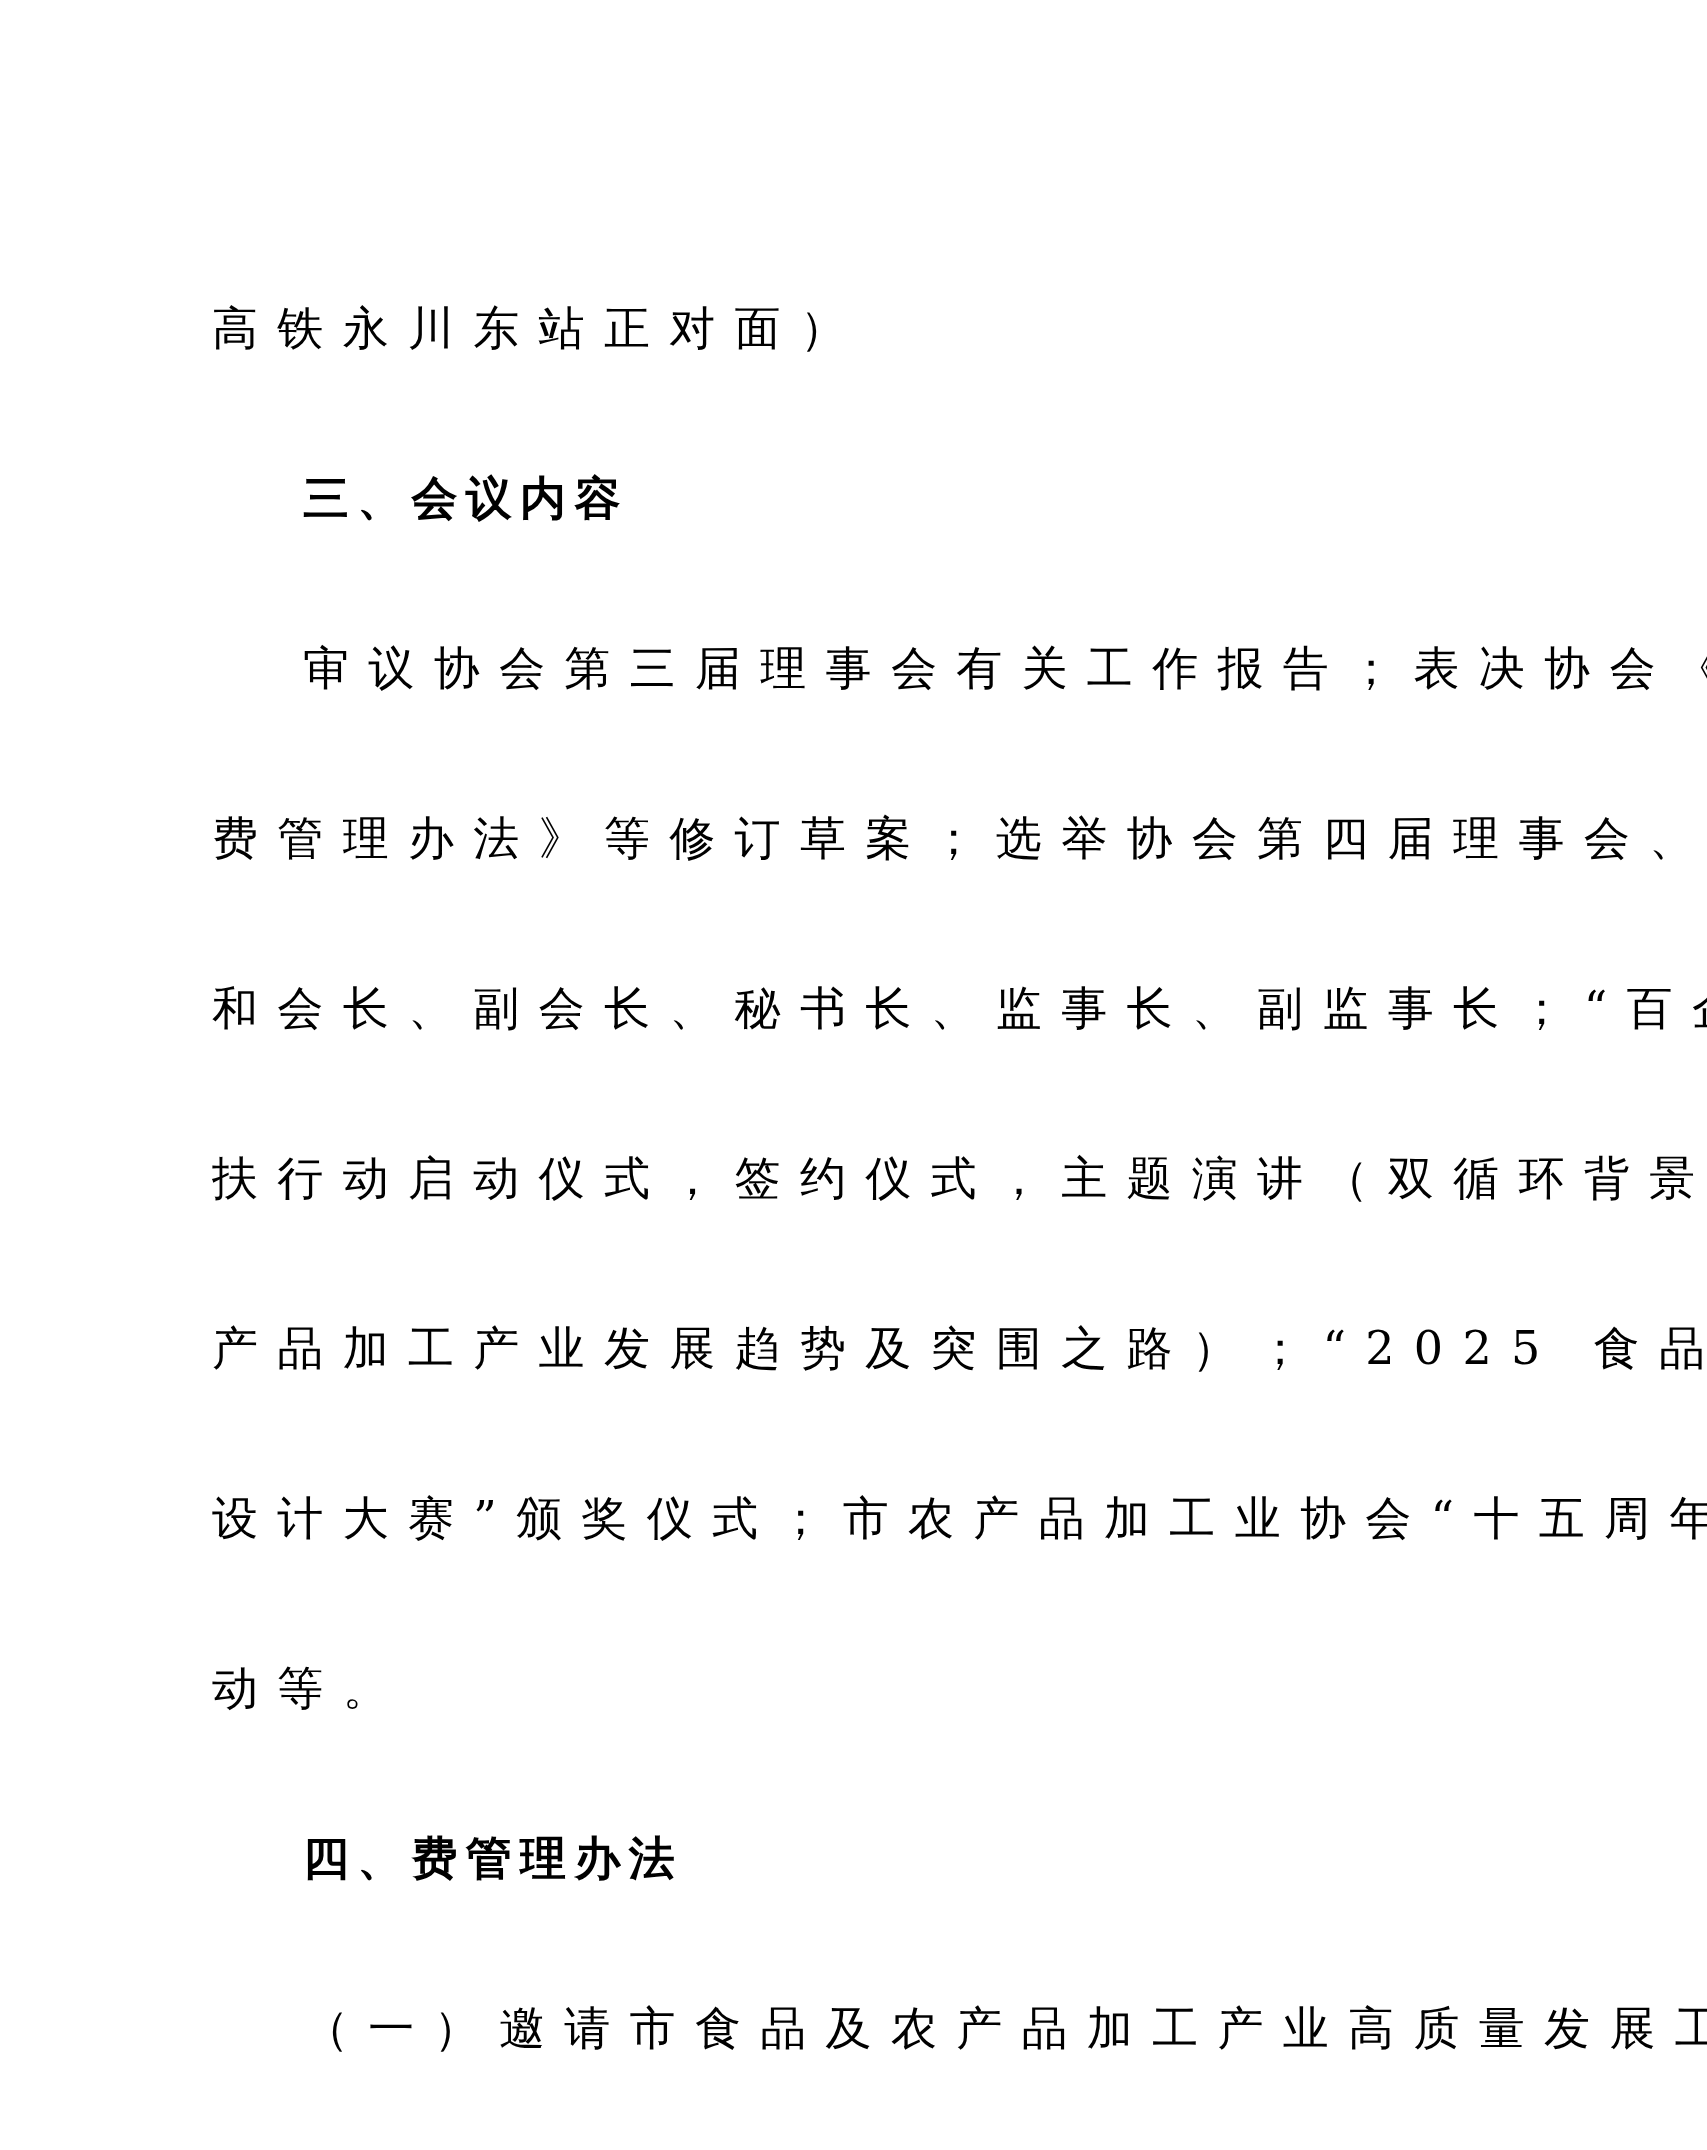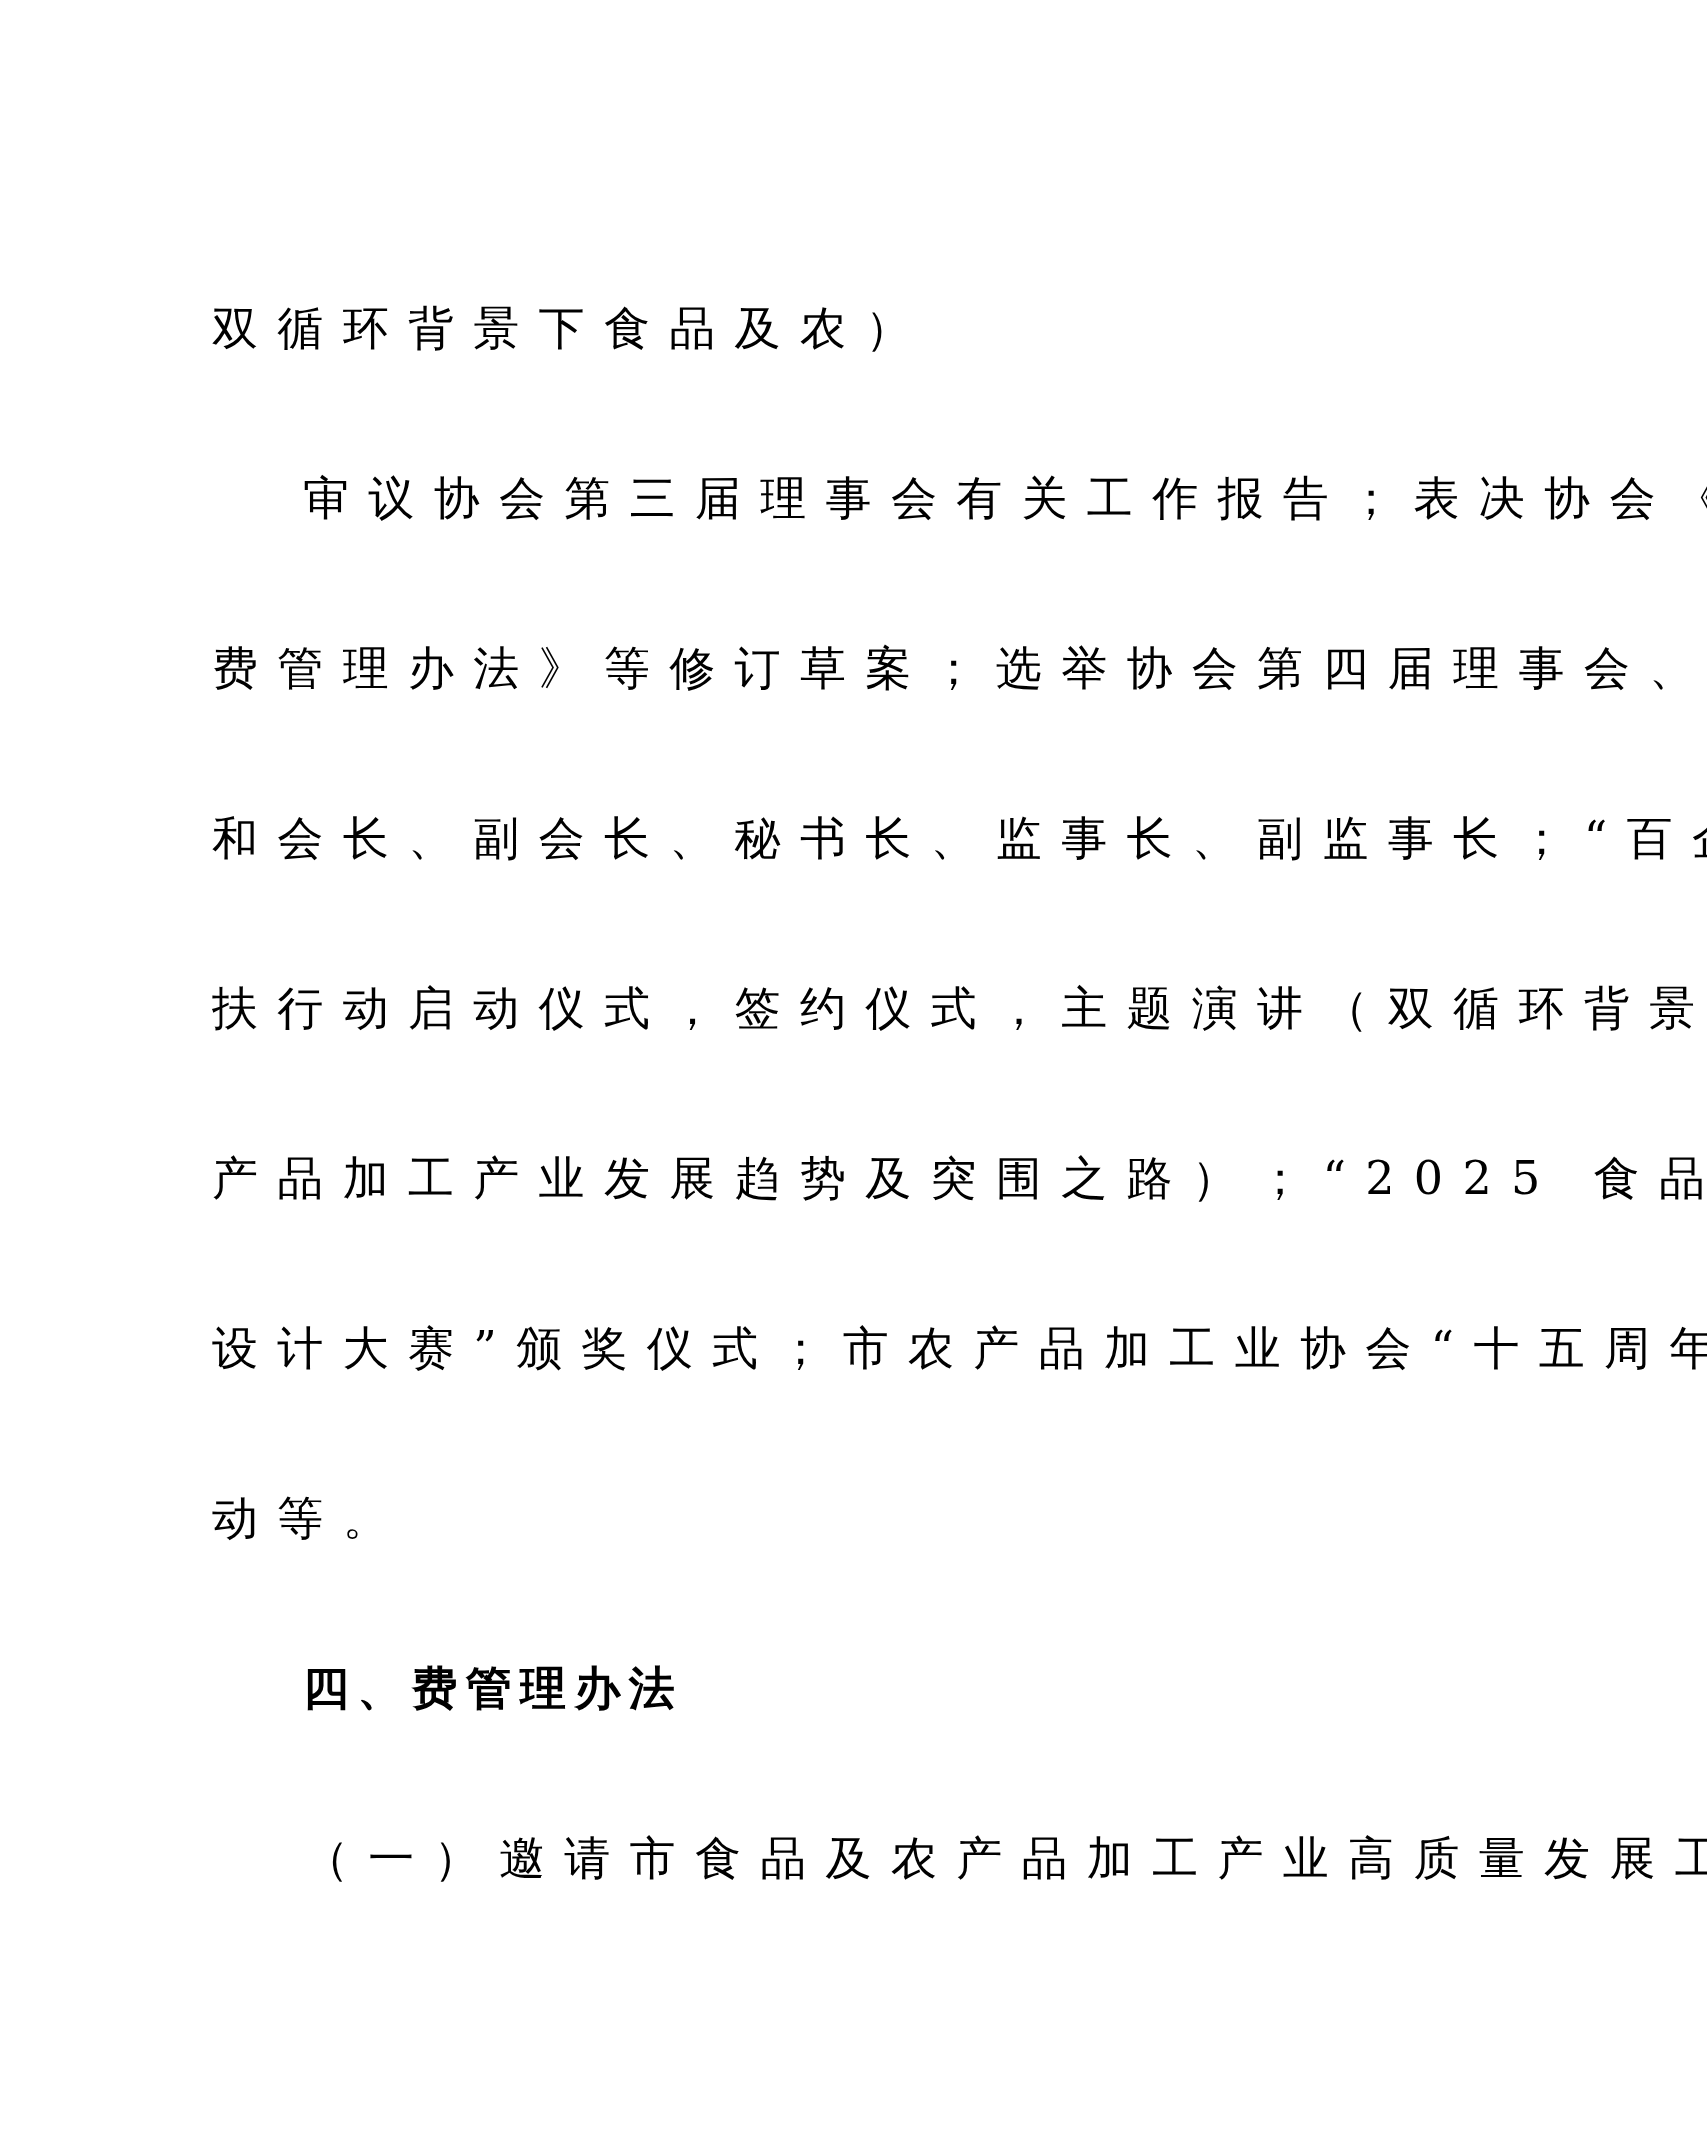--- a/index.html
+++ b/index.html
@@ -56,22 +56,23 @@
       letter-spacing: 0.18em;
       white-space: nowrap;
     }
   </style>
 </head>
 <body>
 
 <div class="page">
   <div class="content" id="content">
       <div class="paragraph">
-        <div class="line last">双循环背景下食品及农）</div>
+        <div class="line last">高铁永川东站正对面）</div>
       </div>
+      <div class="heading">三、会议内容</div>
       <div class="paragraph">
         <div class="line indent">审议协会第三届理事会有关工作报告；表决协会《章程》《会</div>
         <div class="line">费管理办法》等修订草案；选举协会第四届理事会、监事会成员</div>
         <div class="line">和会长、副会长、秘书长、监事长、副监事长；“百企倍增”帮</div>
         <div class="line">扶行动启动仪式，签约仪式，主题演讲（双循环背景下食品及农</div>
         <div class="line">产品加工产业发展趋势及突围之路）；“2025 食品及农产品加工业</div>
         <div class="line">设计大赛”颁奖仪式；市农产品加工业协会“十五周年”庆典活</div>
         <div class="line last">动等。</div>
       </div>
       <div class="heading">四、费管理办法</div>

